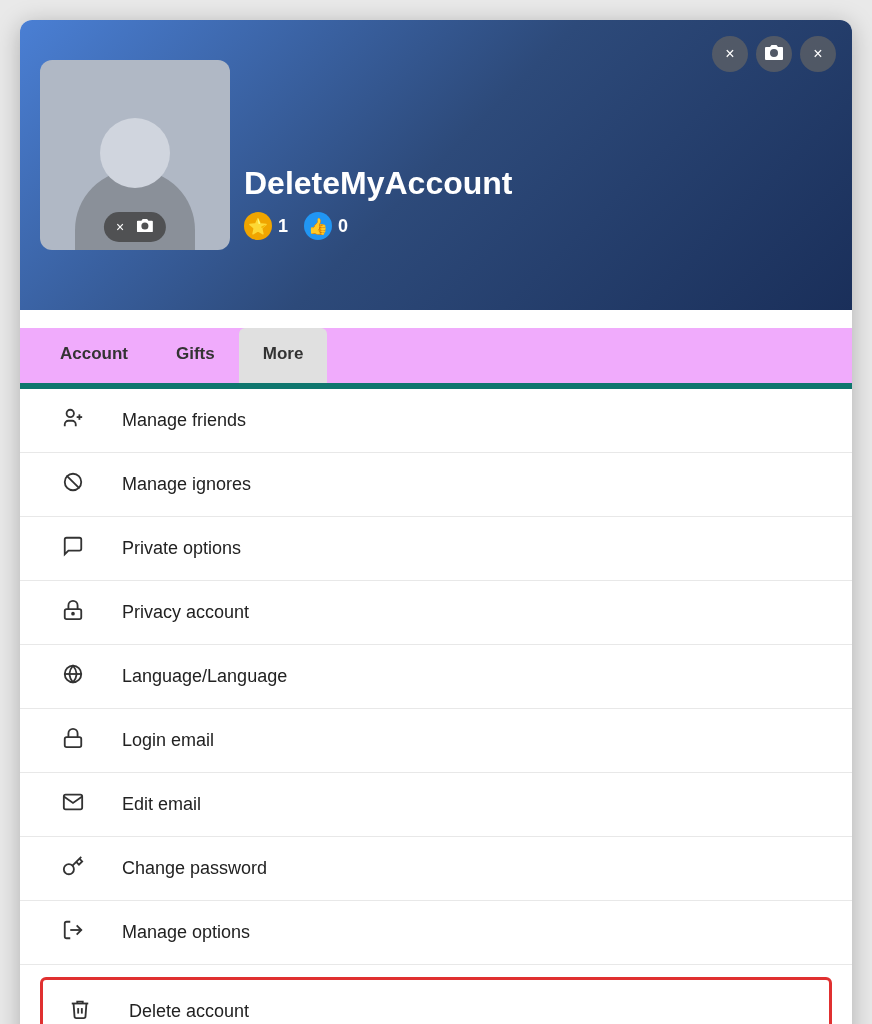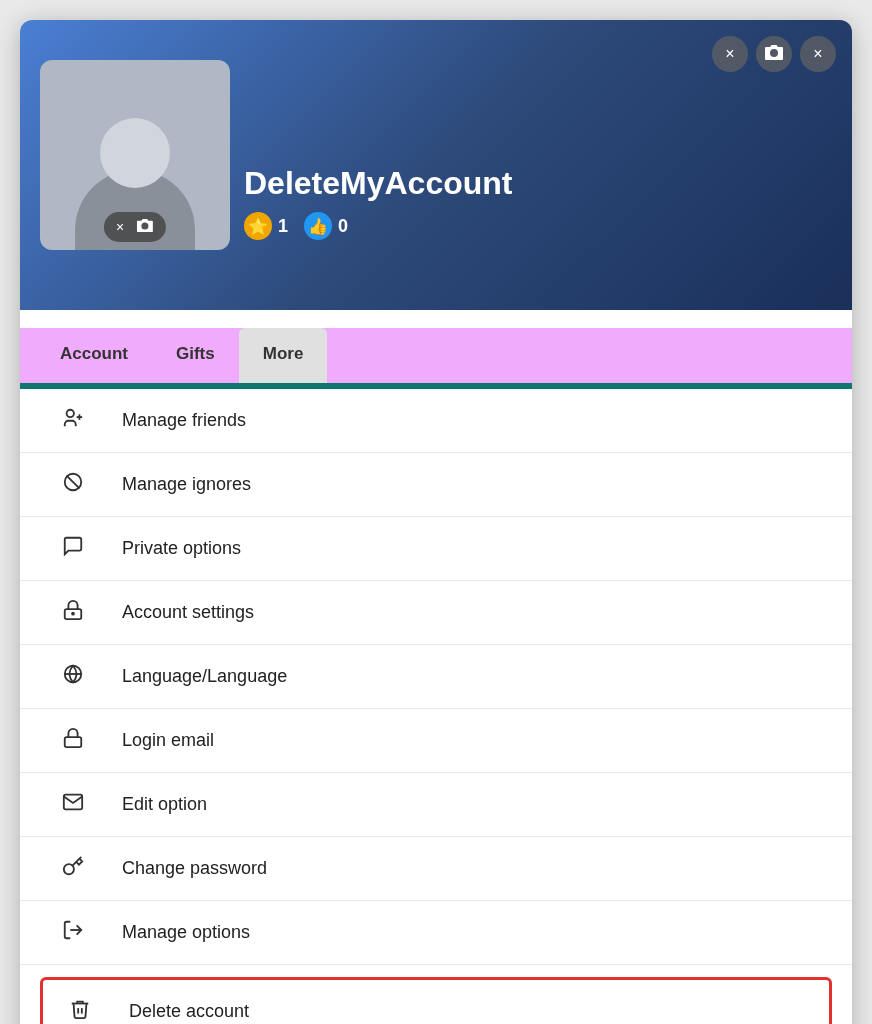--- a/index.html
+++ b/index.html
@@ -334,21 +334,21 @@
     </div>
 
     <div class="menu-item">
       <span class="menu-icon">
         <svg width="22" height="22" viewBox="0 0 24 24" fill="none" stroke="#333" stroke-width="2">
           <rect x="3" y="11" width="18" height="11" rx="2" ry="2"></rect>
             <path d="M7 11V7a5 5 0 0 1 10 0v4"></path>
           <circle cx="12" cy="16" r="1" fill="#333"></circle>
         </svg>
       </span>
-      <span class="menu-label">Account settings</span>
+      <span class="menu-label">Privacy account</span>
     </div>
 
     <div class="menu-item">
       <span class="menu-icon">
         <svg width="22" height="22" viewBox="0 0 24 24" fill="none" stroke="#333" stroke-width="2">
           <circle cx="12" cy="12" r="9"></circle>
             <line x1="3" y1="12" x2="21" y2="12"></line>
             <path d="M12 3a15.3 15.3 0 0 1 4 9 15.3 15.3 0 0 1-4 9 15.3 15.3 0 0 1-4-9 15.3 15.3 0 0 1 4-9z"></path>
         </svg>
       </span>
@@ -365,21 +365,21 @@
       <span class="menu-label">Login email</span>
     </div>
 
     <div class="menu-item">
       <span class="menu-icon">
         <svg width="22" height="22" viewBox="0 0 24 24" fill="none" stroke="#333" stroke-width="2">
           <path d="M4 4h16c1.1 0 2 .9 2 2v12c0 1.1-.9 2-2 2H4c-1.1 0-2-.9-2-2V6c0-1.1.9-2 2-2z"></path>
             <polyline points="22,6 12,13 2,6"></polyline>
         </svg>
       </span>
-      <span class="menu-label">Edit option</span>
+      <span class="menu-label">Edit email</span>
     </div>
 
     <div class="menu-item">
       <span class="menu-icon">
         <svg width="22" height="22" viewBox="0 0 24 24" fill="none" stroke="#333" stroke-width="2">
           <circle cx="7.5" cy="15.5" r="5.5"></circle>
             <path d="m21 2-9.6 9.6"></path>
             <path d="m15.5 7.5 3 3L22 7l-3-3"></path>
         </svg>
       </span>

